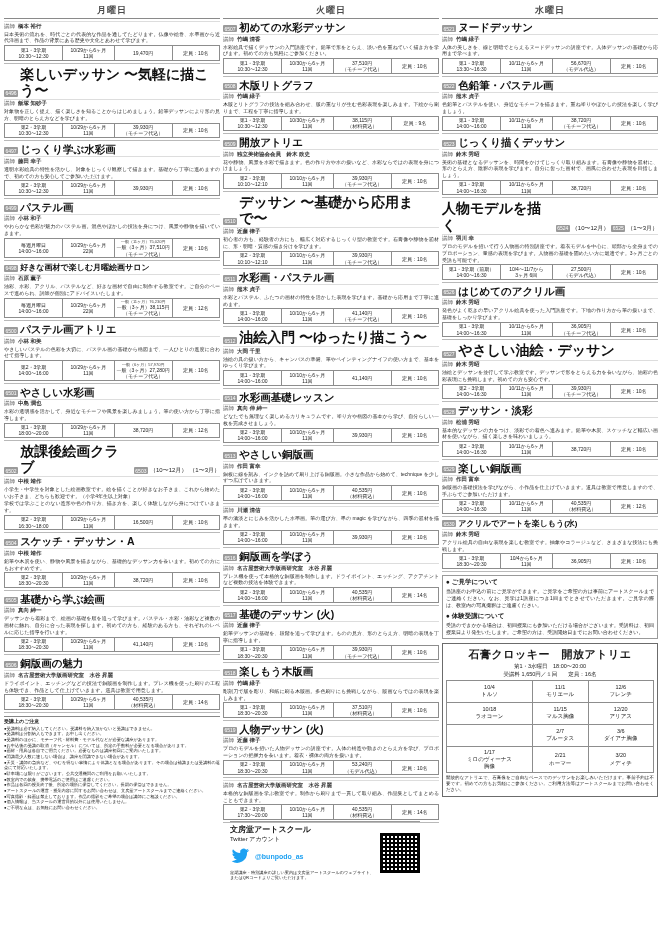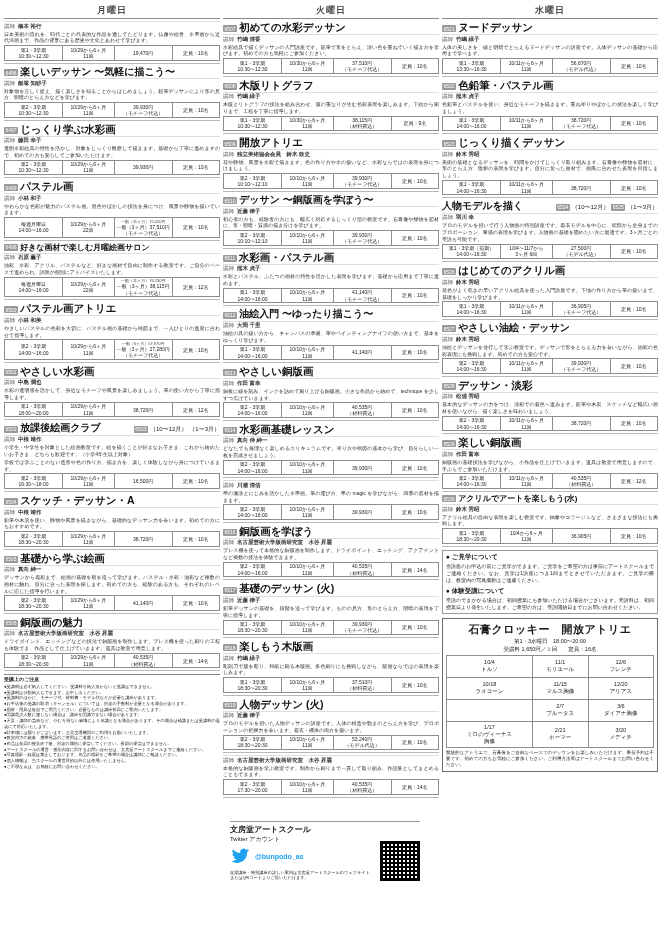--- a/index.html
+++ b/index.html
@@ -32,21 +32,21 @@
   .ctitle-row { display:flex; align-items:flex-end; gap:2px; }
   .cno {
     font-size:5px; color:#ffffff; background:#9a9a9a;
     padding:0.5px 1.5px; border-radius:1px; line-height:1.2;
     margin-bottom:1px; white-space:nowrap;
   }
   .ctitle {
     font-size:10.5px; font-weight:bold; color:#111; line-height:1.15;
     flex:1;
   }
-  .ctitle.sm { font-size:10px; }
+  .ctitle.sm { font-size:14px; }
   .ctitle.xs { font-size:8px; }
   .teacher {
     display:flex; gap:3px; font-size:5.5px; color:#333;
     border-top:1px solid #ddd; margin-top:1px; padding-top:0.5px;
   }
   .teacher .lbl { color:#555; }
   .teacher .nm { font-weight:bold; }
   .desc { font-size:5px; line-height:1.35; color:#2b2b2b; margin:1px 0; text-align:justify; }
 
   table.sched { width:100%; border-collapse:collapse; font-size:5px; margin-top:1px; }
@@ -74,21 +74,21 @@
     border:1.5px solid #6b6b6b; margin-top:4px; padding:3px;
   }
   .gypsum-title { text-align:center; font-size:11px; font-weight:bold; letter-spacing:0.5px; }
   .gypsum-sub { text-align:center; font-size:5.5px; margin-top:1px; }
   table.gyp { width:100%; border-collapse:collapse; margin-top:2px; font-size:5.5px; }
   table.gyp td { border:0.5px solid #8d8d8d; text-align:center; padding:2px 1px; line-height:1.3; height:22px;}
   .gyp-note { font-size:4.5px; line-height:1.35; margin-top:2px; text-align:justify; }
 
   .brand {
     margin-top:4px; border-top:1px solid #999; padding-top:2px;
-    display:flex; align-items:flex-end; gap:4px;
+    display:flex; align-items:center; gap:4px;
   }
   .brand-txt { font-size:6px; line-height:1.4; }
   .brand-name { font-size:8px; font-weight:bold; }
   .tw-icon { width:22px; height:22px; }
   .tw-handle { font-size:7px; font-weight:bold; color:#1da1f2; }
   .qr { width:40px; height:40px; background:
       repeating-linear-gradient(0deg,#000 0 2px,#fff 2px 4px),
       repeating-linear-gradient(90deg,#000 0 2px,#fff 2px 4px);
     background-blend-mode:multiply; border:1px solid #000;}
 </style>
@@ -472,21 +472,21 @@
 （モチーフ代込）</td>
           <td class="cap">定員：10名</td>
         </tr>
             </tbody>
           </table>
       </div>
 
       <div class="course">
         <div class="ctitle-row">
           <span class="cno">6510</span>
-          <span class="ctitle sm">デッサン 〜銅版画を学ぼう〜</span>
+          <span class="ctitle sm">デッサン 〜基礎から応用まで〜</span>
         </div>
         <div class="teacher">
           <span class="lbl">講師</span>
           <span class="nm">近藤 律子</span>
         </div>
         <div class="desc">初心者の方も、経験者の方にも、幅広く対応するじっくり型の教室です。石膏像や静物を題材に、形・明暗・質感の描き分けを学びます。</div>
         <table class="sched">
             <tbody>
               <tr>
           <td class="term" style="white-space: pre-line;">第2・3学期
@@ -545,61 +545,61 @@
 11回</td>
           <td class="fee">41,140円</td>
           <td class="cap">定員：10名</td>
         </tr>
             </tbody>
           </table>
       </div>
 
       <div class="course">
         <div class="ctitle-row">
+          <span class="cno">6514</span>
+          <span class="ctitle">水彩画基礎レッスン</span>
+        </div>
+        <div class="teacher">
+          <span class="lbl">講師</span>
+          <span class="nm">真向 伸 紳一</span>
+        </div>
+        <div class="desc">どなたでも無理なく楽しめるカリキュラムです。塗り方や構図の基本から学び、自分らしい一枚を完成させましょう。</div>
+        <table class="sched">
+            <tbody>
+              <tr>
+          <td class="term" style="white-space: pre-line;">第2・3学期
+14:00〜16:00</td>
+          <td class="dates" style="white-space: pre-line;">10/10から6ヶ月
+11回</td>
+          <td class="fee">39,930円</td>
+          <td class="cap">定員：10名</td>
+        </tr>
+            </tbody>
+          </table>
+      </div>
+
+      <div class="course">
+        <div class="ctitle-row">
           <span class="cno">6513</span>
           <span class="ctitle">やさしい銅版画</span>
         </div>
         <div class="teacher">
           <span class="lbl">講師</span>
           <span class="nm">作田 富幸</span>
         </div>
         <div class="desc">銅板に線を刻み、インクを詰めて刷り上げる銅版画。小さな作品から始めて、technique を少しずつ広げていきます。</div>
         <table class="sched">
             <tbody>
               <tr>
           <td class="term" style="white-space: pre-line;">第2・3学期
 14:00〜16:00</td>
           <td class="dates" style="white-space: pre-line;">10/10から6ヶ月
 11回</td>
           <td class="fee" style="white-space: pre-line;">40,535円
 （材料費込）</td>
-          <td class="cap">定員：10名</td>
-        </tr>
-            </tbody>
-          </table>
-      </div>
-
-      <div class="course">
-        <div class="ctitle-row">
-          <span class="cno">6514</span>
-          <span class="ctitle">水彩画基礎レッスン</span>
-        </div>
-        <div class="teacher">
-          <span class="lbl">講師</span>
-          <span class="nm">真向 伸 紳一</span>
-        </div>
-        <div class="desc">どなたでも無理なく楽しめるカリキュラムです。塗り方や構図の基本から学び、自分らしい一枚を完成させましょう。</div>
-        <table class="sched">
-            <tbody>
-              <tr>
-          <td class="term" style="white-space: pre-line;">第2・3学期
-14:00〜16:00</td>
-          <td class="dates" style="white-space: pre-line;">10/10から6ヶ月
-11回</td>
-          <td class="fee">39,930円</td>
           <td class="cap">定員：10名</td>
         </tr>
             </tbody>
           </table>
       </div>
 
       <div class="course">
         <div class="teacher">
           <span class="lbl">講師</span>
           <span class="nm">川瀬 清信</span>

